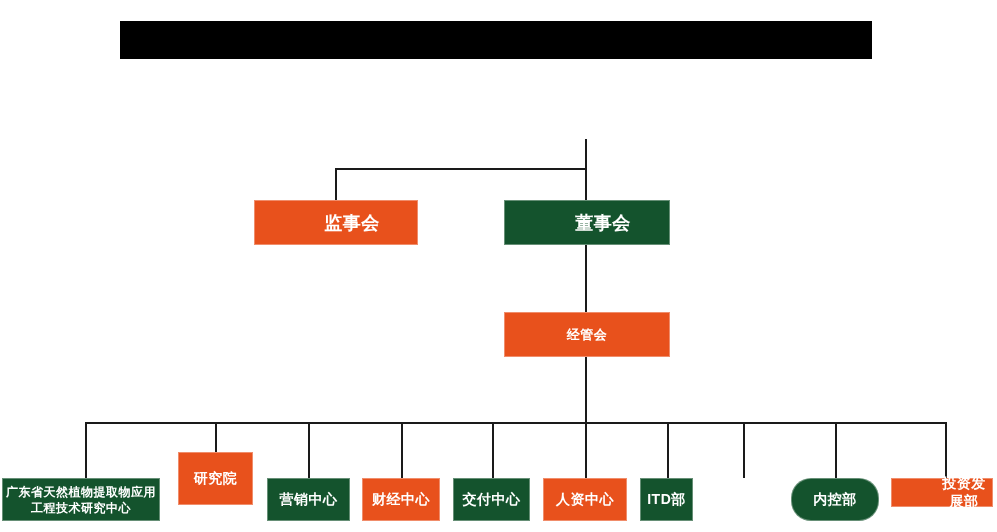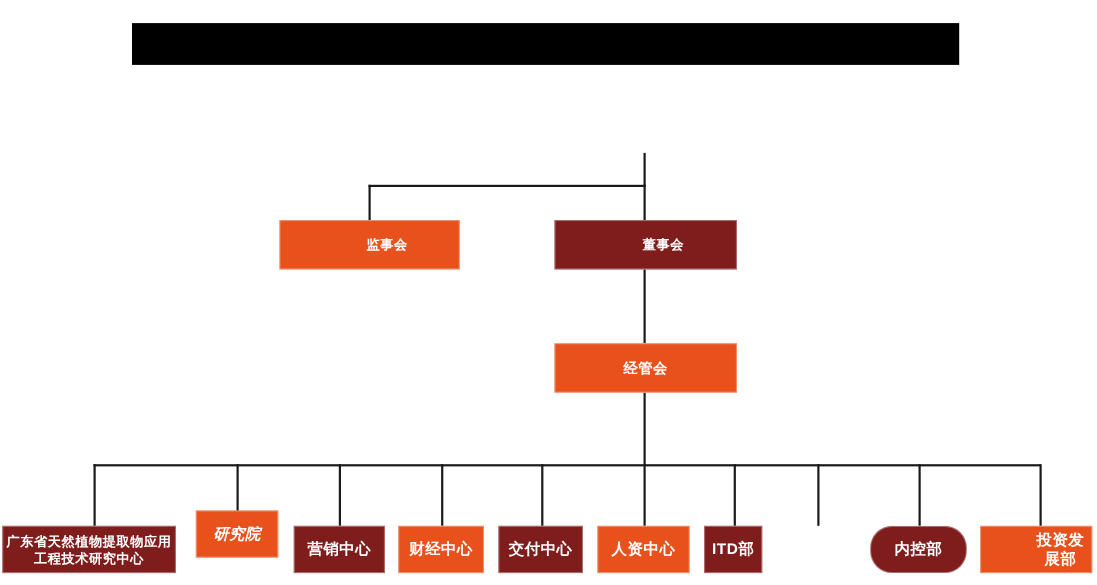--- a/index.html
+++ b/index.html
@@ -44,31 +44,31 @@
     align-items: center;
     justify-content: center;
     text-align: center;
     color: #ffffff;
     font-weight: bold;
     letter-spacing: 0.5px;
     border: 1px solid rgba(255,255,255,0.35);
     z-index: 3;
   }
   .node.dark   { background: #E8511C; }
-  .node.light  { background: #7f1d1d; }
+  .node.light  { background: #14532d; }
 
   .node .label {
     display: block;
     width: 100%;
     padding: 0 3px;
     box-sizing: border-box;
   }
 
   .lvl1 { font-size: 15px; }
-  .lvl2 { font-size: 12px; padding-left: 32px; }
+  .lvl2 { font-size: 18px; padding-left: 32px; }
   .lvl3 { font-size: 13px; }
   .lvl4 { font-size: 14px; }
   .lvl4.small .label { font-size: 12px; line-height: 16px; font-weight: bold; }
 
   
   .conn {
     position: absolute;
     background: #1a1a1a;
     z-index: 1;
   }
@@ -118,21 +118,21 @@
   <div class="conn v" style="left:585px; top:422px; height:56px;"></div>
   <div class="conn v" style="left:667px; top:422px; height:56px;"></div>
   <div class="conn v" style="left:743px; top:422px; height:56px;"></div>
   <div class="conn v" style="left:835px; top:422px; height:56px;"></div>
   <div class="conn v" style="left:945px; top:422px; height:56px;"></div>
 
   <div class="node light lvl4 small" style="left:2px; top:478px; width:158px; height:43px;">
     <span class="label">广东省天然植物提取物应用工程技术研究中心</span>
   </div>
 
-  <div class="node dark lvl4" style="left:178px; top:464px; width:75px; height:43px;font-style:italic;">
+  <div class="node dark lvl4" style="left:178px; top:452px; width:75px; height:53px;">
     <span class="label">研究院</span>
   </div>
 
   <div class="node light lvl4" style="left:267px; top:478px; width:83px; height:43px;">
     <span class="label">营销中心</span>
   </div>
 
   <div class="node dark lvl4" style="left:362px; top:478px; width:78px; height:43px;align-items:center;">
     <span class="label">财经中心</span>
   </div>
@@ -147,17 +147,17 @@
 
   <div class="node light lvl4" style="left:640px; top:478px; width:53px; height:43px;">
     <span class="label">ITD部</span>
   </div>
 
 
   <div class="node light lvl4" style="left:791px; top:478px; width:88px; height:43px;border-radius:20px;">
     <span class="label">内控部</span>
   </div>
 
-  <div class="node dark lvl4" style="left:891px; top:478px; width:102px; height:43px;padding-left:44px;">
+  <div class="node dark lvl4" style="left:891px; top:478px; width:102px; height:29px;padding-left:44px;">
     <span class="label">投资发展部</span>
   </div>
 
 </div>
 
 </body></html>

